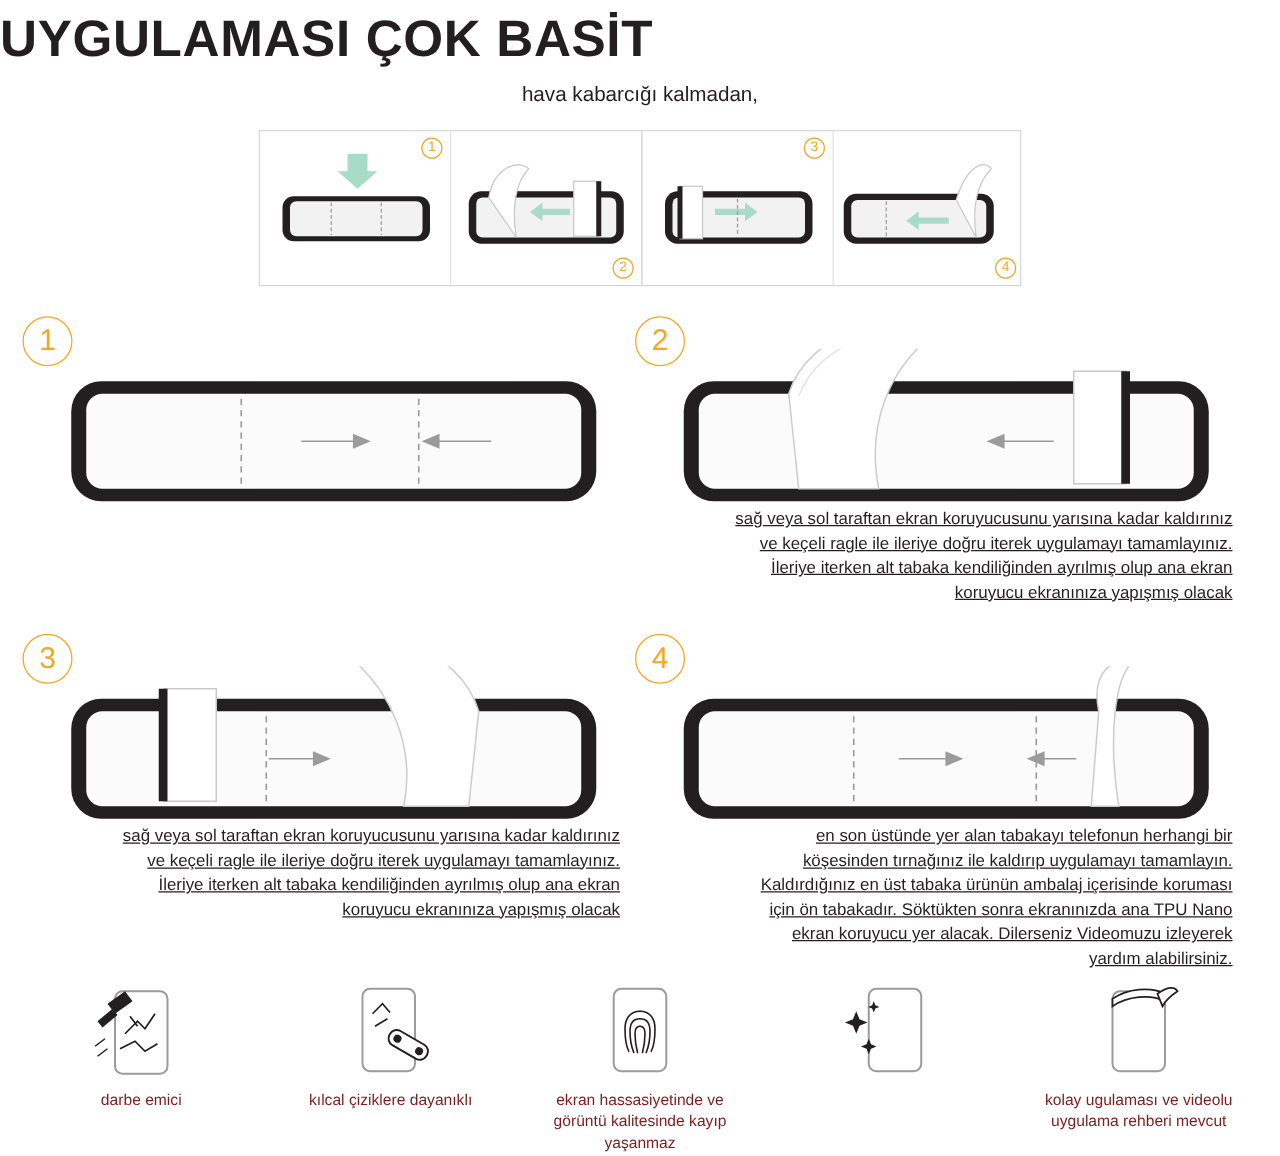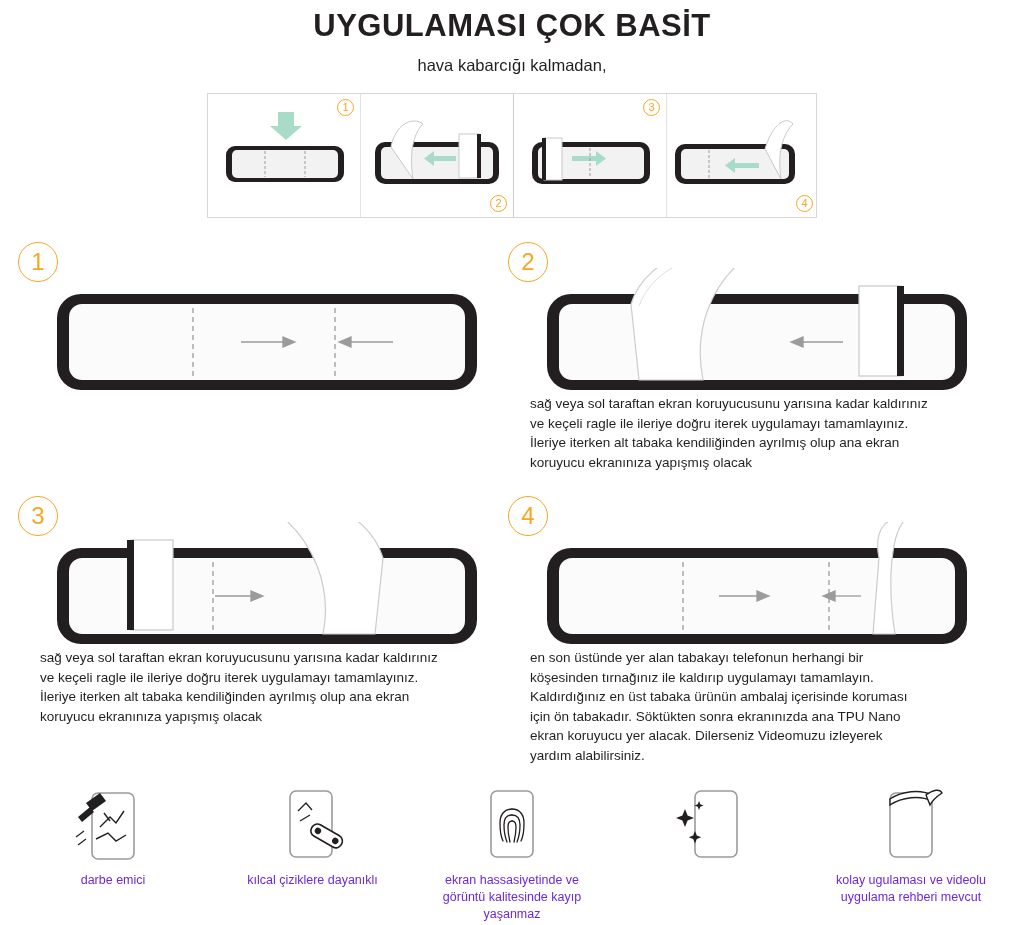--- a/index.html
+++ b/index.html
@@ -16,22 +16,21 @@
     overflow: hidden;
   }
   .page {
     width: 1024px;
     height: 925px;
     position: relative;
   }
 
   
   .title {
-    text-align: center;
-    font-size: 31px;
+    font-size: 41px;
     font-weight: bold;
     letter-spacing: 0.5px;
     margin-top: 8px;
     color: #231f20;
   }
   .subtitle-row {
     display: flex;
     justify-content: center;
     align-items: baseline;
     gap: 38px;
@@ -102,27 +101,28 @@
   }
 
   .illus {
     position: relative;
     width: 430px;
     height: 110px;
     margin: 0 auto;
   }
 
   .caption {
-    text-align: left;
+    text-align: right;
     font-size: 13.5px;
     line-height: 1.45;
     color: #231f20;
     margin-top: 16px;
     padding: 0 22px;
     white-space: pre-line;
+    text-decoration: underline;
   }
 
   
   .features {
     position: absolute;
     left: 0;
     bottom: 10px;
     width: 1024px;
     display: flex;
     justify-content: space-between;
@@ -136,21 +136,21 @@
   .feature .fig {
     height: 80px;
     display: flex;
     align-items: flex-end;
     justify-content: center;
   }
   .feature .flabel {
     margin-top: 9px;
     font-size: 12.5px;
     line-height: 1.35;
-    color: #6d28d9;
+    color: #7f1d1d;
     white-space: pre-line;
   }
   svg { display: block; }
 </style>
 </head>
 <body>
 
 <div class="page">
 
   <div class="title">UYGULAMASI ÇOK BASİT</div>

